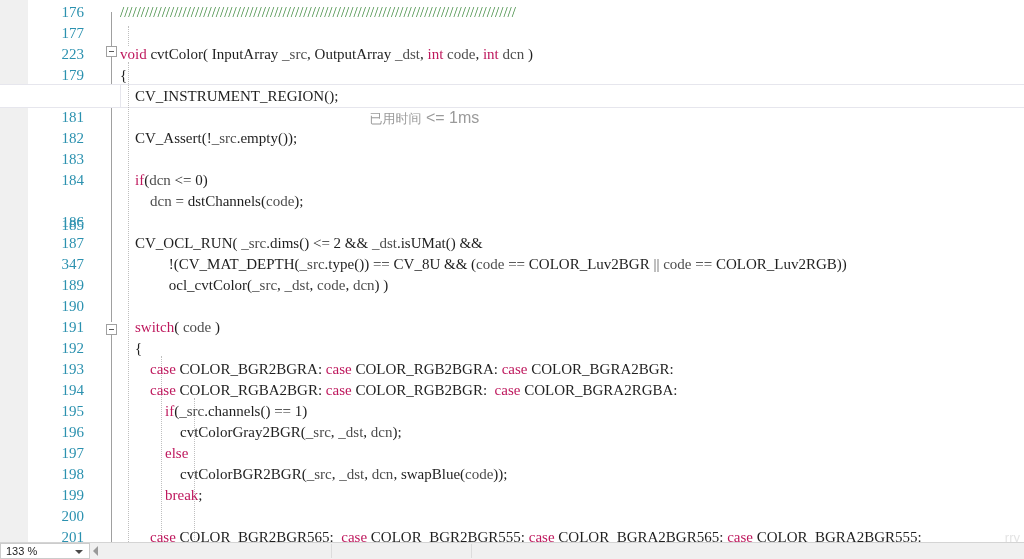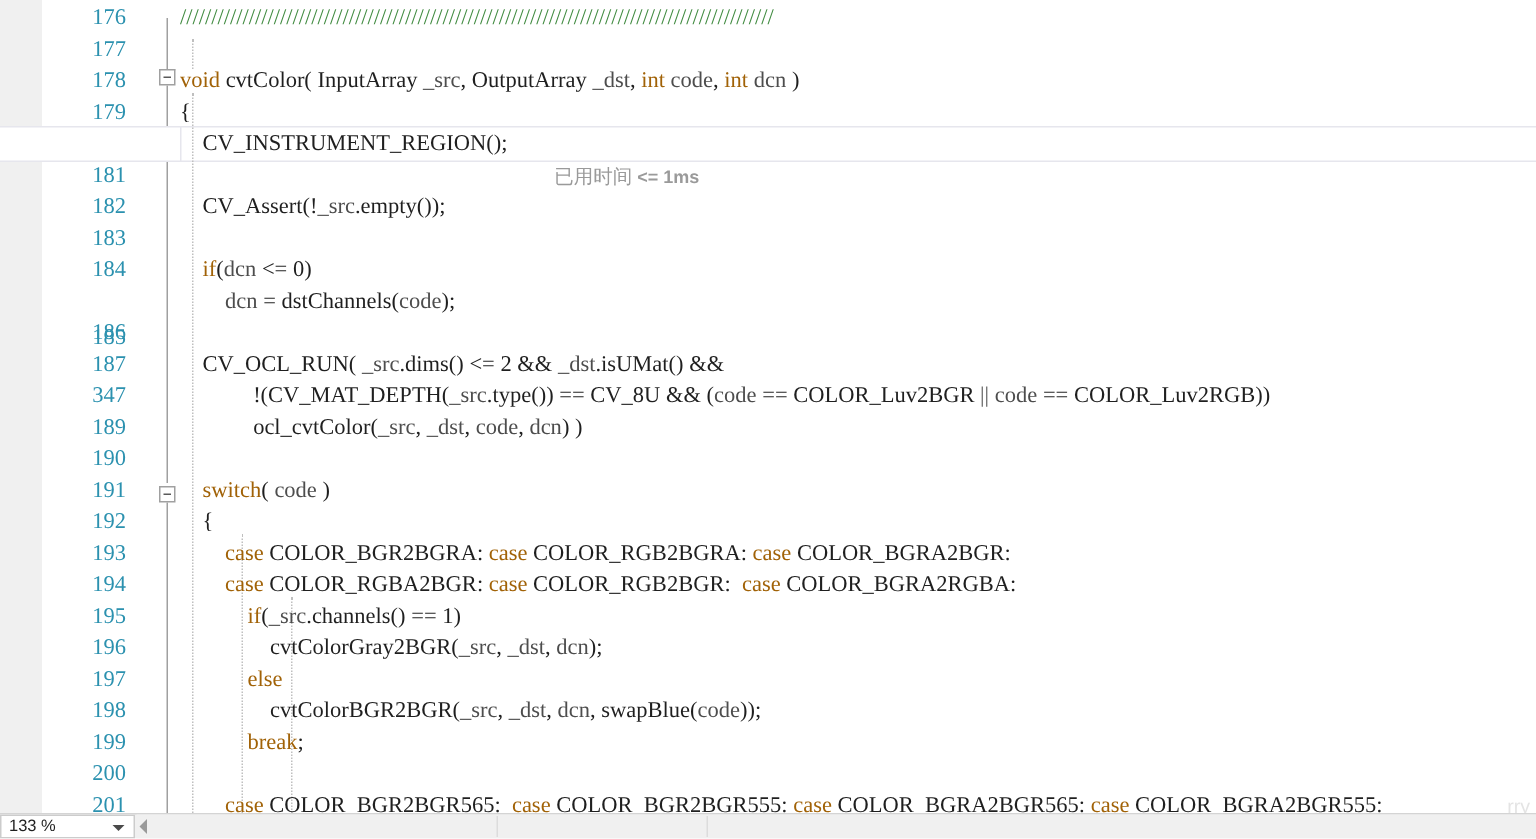--- a/index.html
+++ b/index.html
@@ -69,33 +69,33 @@
   .curline-box{
     position:absolute;left:0;top:84px;width:1024px;height:24px;
     border-top:1px solid #e6e6ed;border-bottom:1px solid #e6e6ed;
     background:#ffffff;box-sizing:border-box;
   }
   .curline-left{
     position:absolute;left:120px;top:84px;width:1px;height:24px;background:#e6e6ed;
   }
 
   
-  .kw{color:#a16207;}
+  .kw{color:#be185d;}
   .cmt{color:#3f8a3f;}
   .id{color:#4d4d4d;}
   .pl{color:#1f1f1f;}
   .op{color:#5b5b5b;}
 
   
   .perftip{
     position:absolute;height:21px;line-height:21px;white-space:pre;
     color:#9a9a9a;font-size:13px;
     font-family:"Liberation Sans","DejaVu Sans",sans-serif;
   }
-  .perftip .ms{font-size:12px;font-weight:bold;}
+  .perftip .ms{font-size:16px;}
 
   
   .watermark{
     position:absolute;right:4px;top:530px;
     font-family:"Liberation Sans","DejaVu Sans",sans-serif;
     font-size:13px;color:#e4e4e4;white-space:pre;
   }
 
   
   .statusbar{
@@ -135,21 +135,21 @@
 
   <div class="cur-arrow">
     <svg width="19" height="16" viewBox="0 0 19 16">
       <path d="M1 5 H10 V1.5 L18 8 L10 14.5 V11 H1 Z" fill="#f5cc3b" stroke="#8a6d1a" stroke-width="1.1" stroke-linejoin="round"></path>
     </svg>
   </div>
 
   <div class="linenum-col">
       <div class="lnum" style="top: 2px;">176</div>
       <div class="lnum" style="top: 23px;">177</div>
-      <div class="lnum" style="top: 44px;">178</div>
+      <div class="lnum" style="top: 44px;">223</div>
       <div class="lnum" style="top: 65px;">179</div>
       <div class="lnum" style="top: 86px;">180</div>
       <div class="lnum" style="top: 107px;">181</div>
       <div class="lnum" style="top: 128px;">182</div>
       <div class="lnum" style="top: 149px;">183</div>
       <div class="lnum" style="top: 170px;">184</div>
       <div class="lnum" style="top: 191px; margin-top: 24px;">185</div>
       <div class="lnum" style="top: 212px;">186</div>
       <div class="lnum" style="top: 233px;">187</div>
       <div class="lnum" style="top: 254px;">347</div>

